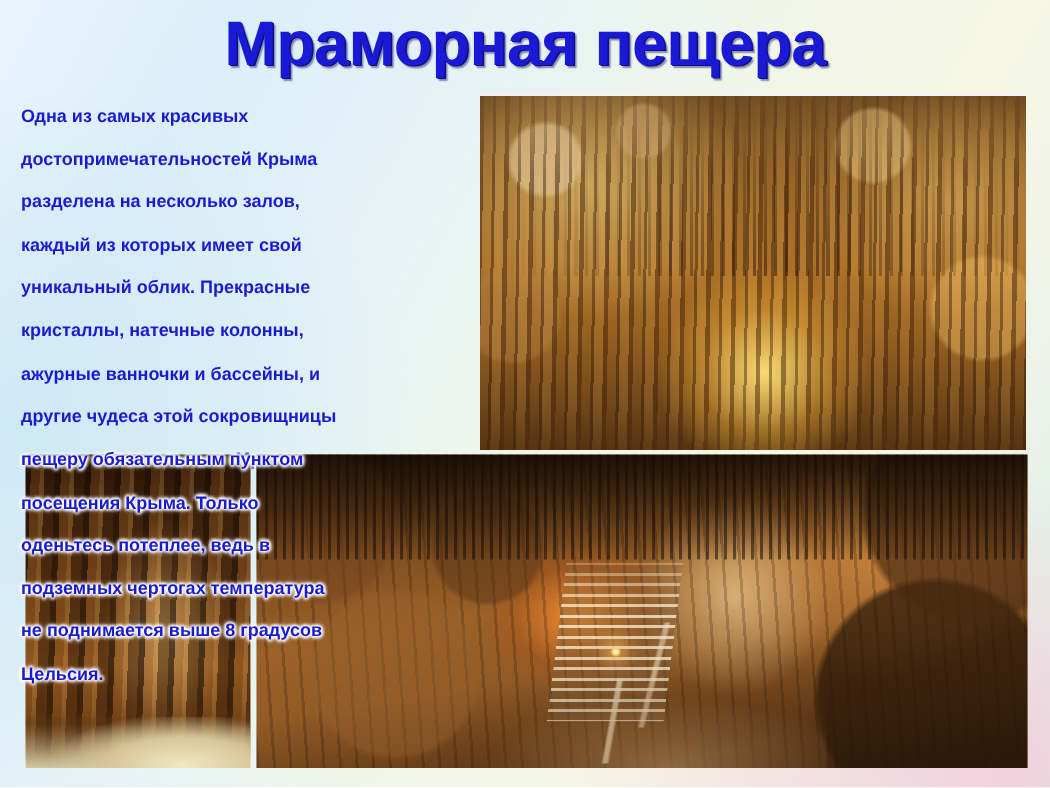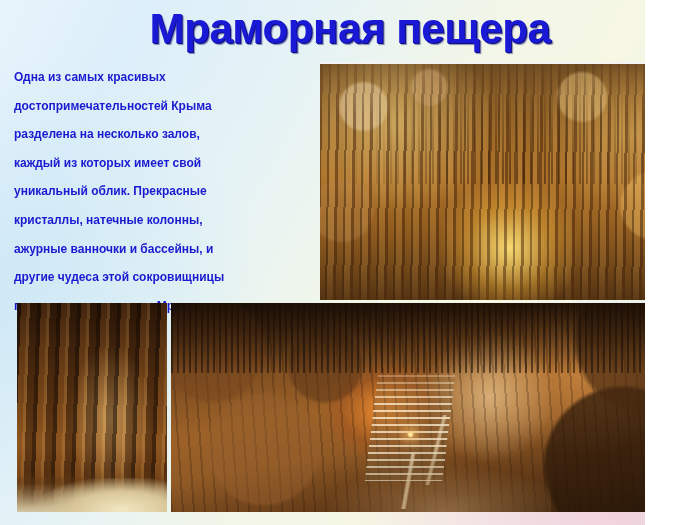--- a/index.html
+++ b/index.html
@@ -6,21 +6,21 @@
     margin: 0;
     padding: 0;
     background: #ffffff;
   }
   body {
     font-family: "Liberation Sans", sans-serif;
   }
 
   #slide {
     position: relative;
-    width: 645px;
+    width: 700px;
     height: 525px;
     overflow: hidden;
     
     background:
       radial-gradient(ellipse 70% 60% at 95% 97%, rgba(247,205,220,0.85) 0%, rgba(247,205,220,0.0) 60%),
       radial-gradient(ellipse 60% 70% at 3% 55%, rgba(205,232,245,0.85) 0%, rgba(205,232,245,0.0) 62%),
       linear-gradient(118deg,
         #e8f4fb 0%,
         #dceefa 16%,
         #e6f3f5 36%,
@@ -250,14 +250,20 @@
   <div class="photo" id="photo-bottom-right">
     <div class="rock"></div>
     <div class="ceil"></div>
     <div class="stairs"></div>
     <div class="rail2"></div>
     <div class="rail"></div>
     <div class="lamp"></div>
     <div class="path"></div>
   </div>
 
+  <div class="body-text" id="text-lower">пещеру обязательным пунктом
+посещения Крыма. Только
+оденьтесь потеплее, ведь в
+подземных чертогах температура
+не поднимается выше 8 градусов
+Цельсия.</div>
 
 </div>
 
 </body></html>

